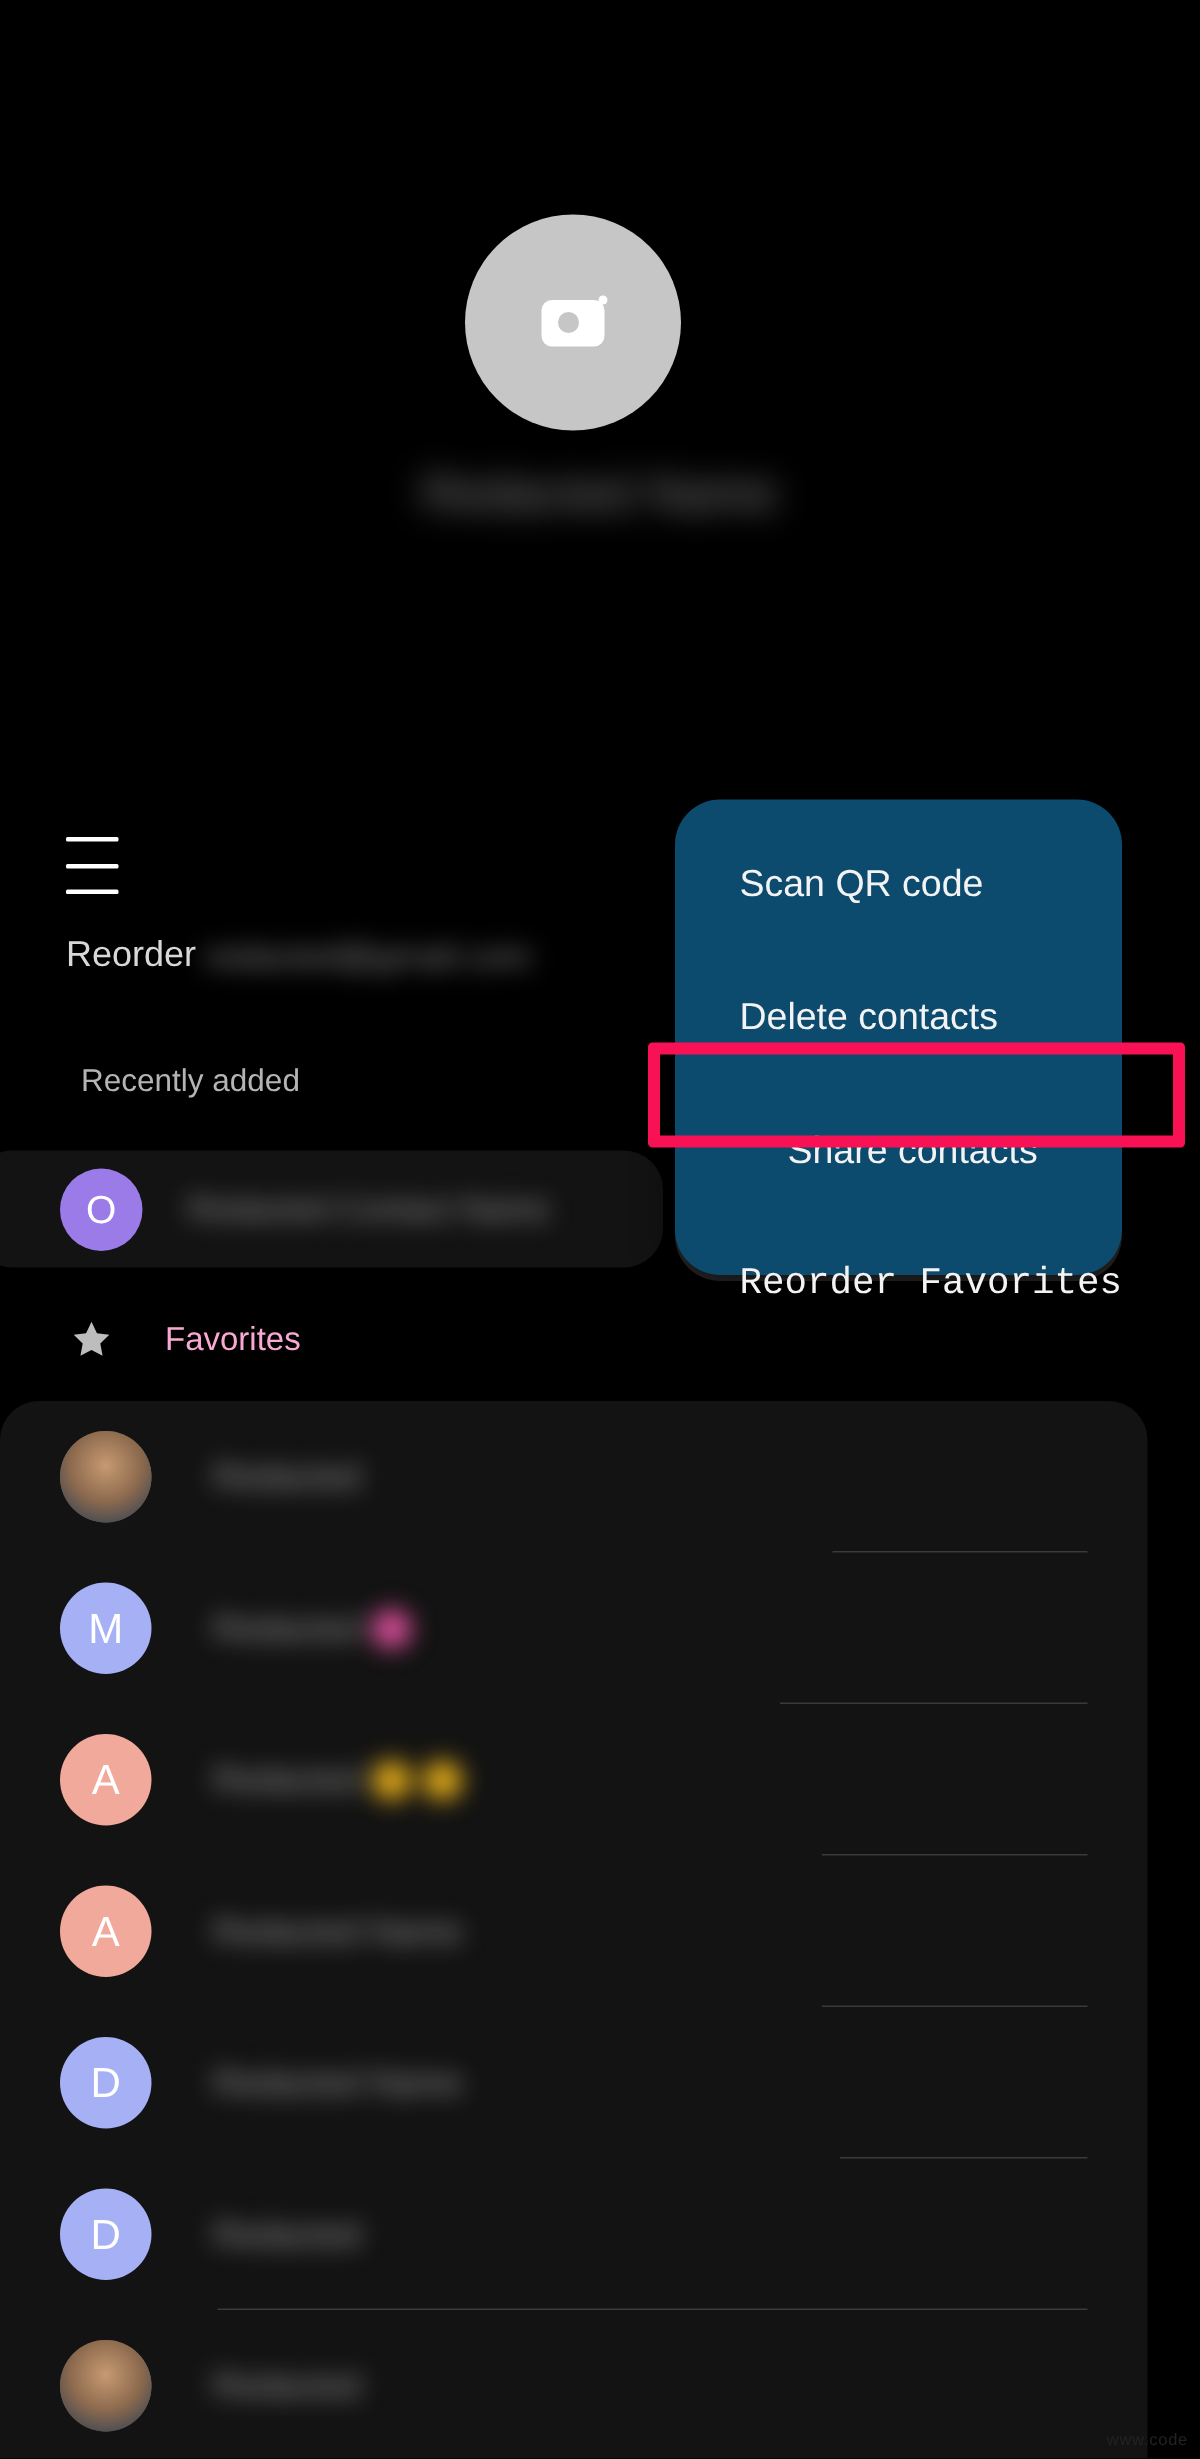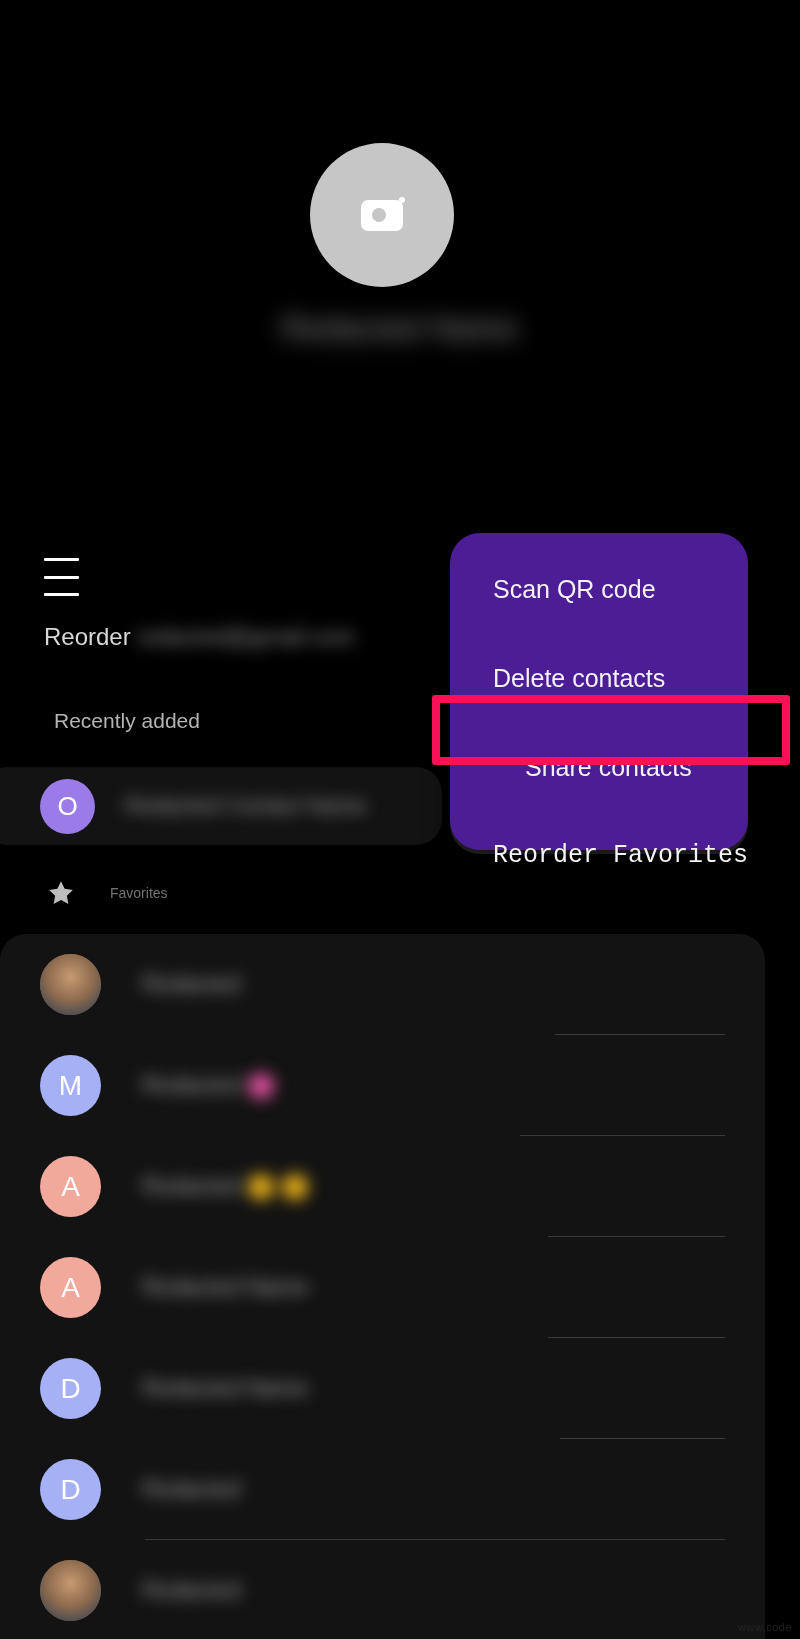--- a/index.html
+++ b/index.html
@@ -93,21 +93,21 @@
     margin-left:30px; font-size:22px; color:#9a9a9a;
     filter:blur(8px); -webkit-filter:blur(8px); white-space:nowrap;
   }
 
   
   .fav-header {
     position:absolute; left:46px; top:878px;
     display:flex; align-items:center;
   }
   .star-icon { width:30px; height:30px; display:block; }
-  .fav-label { margin-left:34px; font-size:14px; color:#737373; }
+  .fav-label { margin-left:34px; font-size:22px; color:#f9a8d4; }
 
   
   .fav-list {
     position:absolute; left:0px; top:934px;
     width:765px; height:705px;
     background:#131313;
     border-radius:26px 26px 0 0;
     overflow:hidden;
   }
   .fav-row {
@@ -135,21 +135,21 @@
   }
   .emo { display:inline-block; width:26px; height:26px; border-radius:50%; }
   .divider {
     position:absolute; height:1px; background:#3a3a3a;
   }
 
   
   .menu {
     position:absolute; left:450px; top:533px;
     width:298px; height:317px;
-    background:#4c1d95;
+    background:#0c4a6e;
     border-radius:30px;
     box-shadow:0 6px 26px rgba(0,0,0,.65);
   }
   .menu-item {
     position:absolute; left:43px;
     font-size:25px; color:#f3f3f3; white-space:nowrap;
   }
   .mi0 { top:42px; }
   .mi1 { top:131px; }
   .mi2 { top:220px;margin-left:32px; }

